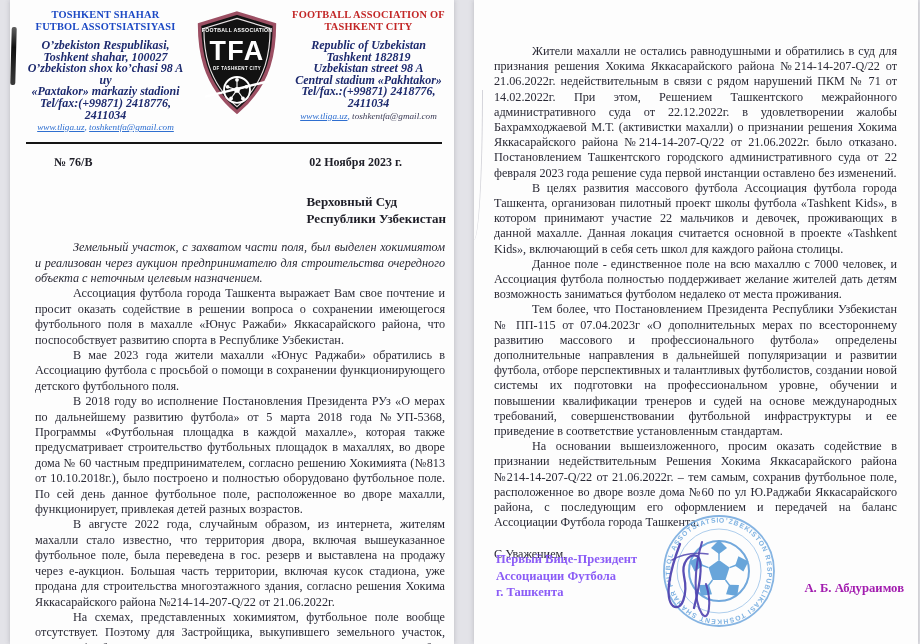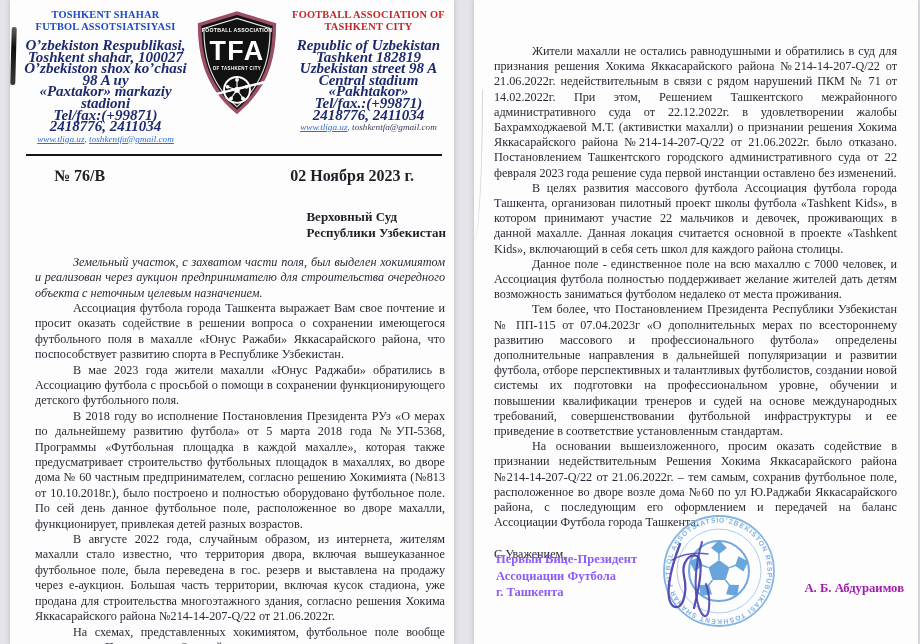--- a/index.html
+++ b/index.html
@@ -9,32 +9,32 @@
   .page{position:absolute;top:0;height:644px;background:#fdfdfd;box-shadow:0 0 5px rgba(60,60,70,.25);overflow:hidden;}
   #page1{left:6px;width:444px;}
   #page2{left:470px;width:444px;}
 
   
   .lh{display:flex;padding:9px 4px 0 14px;align-items:flex-start;}
   .lh-col{flex:1;text-align:center;min-width:0;}
   .lh-title{font-family:"Liberation Serif",serif;font-size:10.4px;font-weight:bold;
             color:#1c49c4;line-height:12px;letter-spacing:.2px;}
   .lh-title.red{color:#c22626;}
-  .lh-addr{margin-top:7px;font-size:15px;font-style:italic;font-weight:bold;
+  .lh-addr{margin-top:7px;font-size:12px;font-style:italic;font-weight:bold;
            color:#1d2a6e;line-height:11.6px;}
   .lh-addr span{display:block;}
   .lh-links{margin-top:1px;font-size:9.2px;font-style:italic;font-weight:normal;color:#2f6fd0;}
   .lnk{text-decoration:underline;color:#2f6fd0;}
   .email2{color:#3a3a55;}
   .logo-wrap{flex:0 0 100px;width:100px;display:flex;justify-content:center;}
 
   hr.rule{border:none;border-top:2px solid #151515;margin:10px 12px 0 16px;}
 
-  .refrow{display:flex;justify-content:space-between;padding:11px 40px 0 44px;
-          font-weight:bold;font-size:16px;color:#1f1f28;}
+  .refrow{display:flex;justify-content:space-between;padding:11px 52px 0 44px;
+          font-weight:bold;font-size:12px;color:#1f1f28;}
 
   .addressee{margin:24px 8px 0 auto;width:fit-content;text-align:left;
              font-weight:bold;font-size:13px;line-height:16.5px;color:#1f1f28;}
 
   .bodytext{padding:13px 9px 0 25px;}
   p.para{margin:0;text-align:justify;text-indent:38px;font-size:12.2px;
          line-height:15.4px;color:#2a2a36;}
   p.para.italic{font-style:italic;}
   #page2 .bodytext{padding:44px 21px 0 20px;}
   #page2 p.para{line-height:15.2px;}

